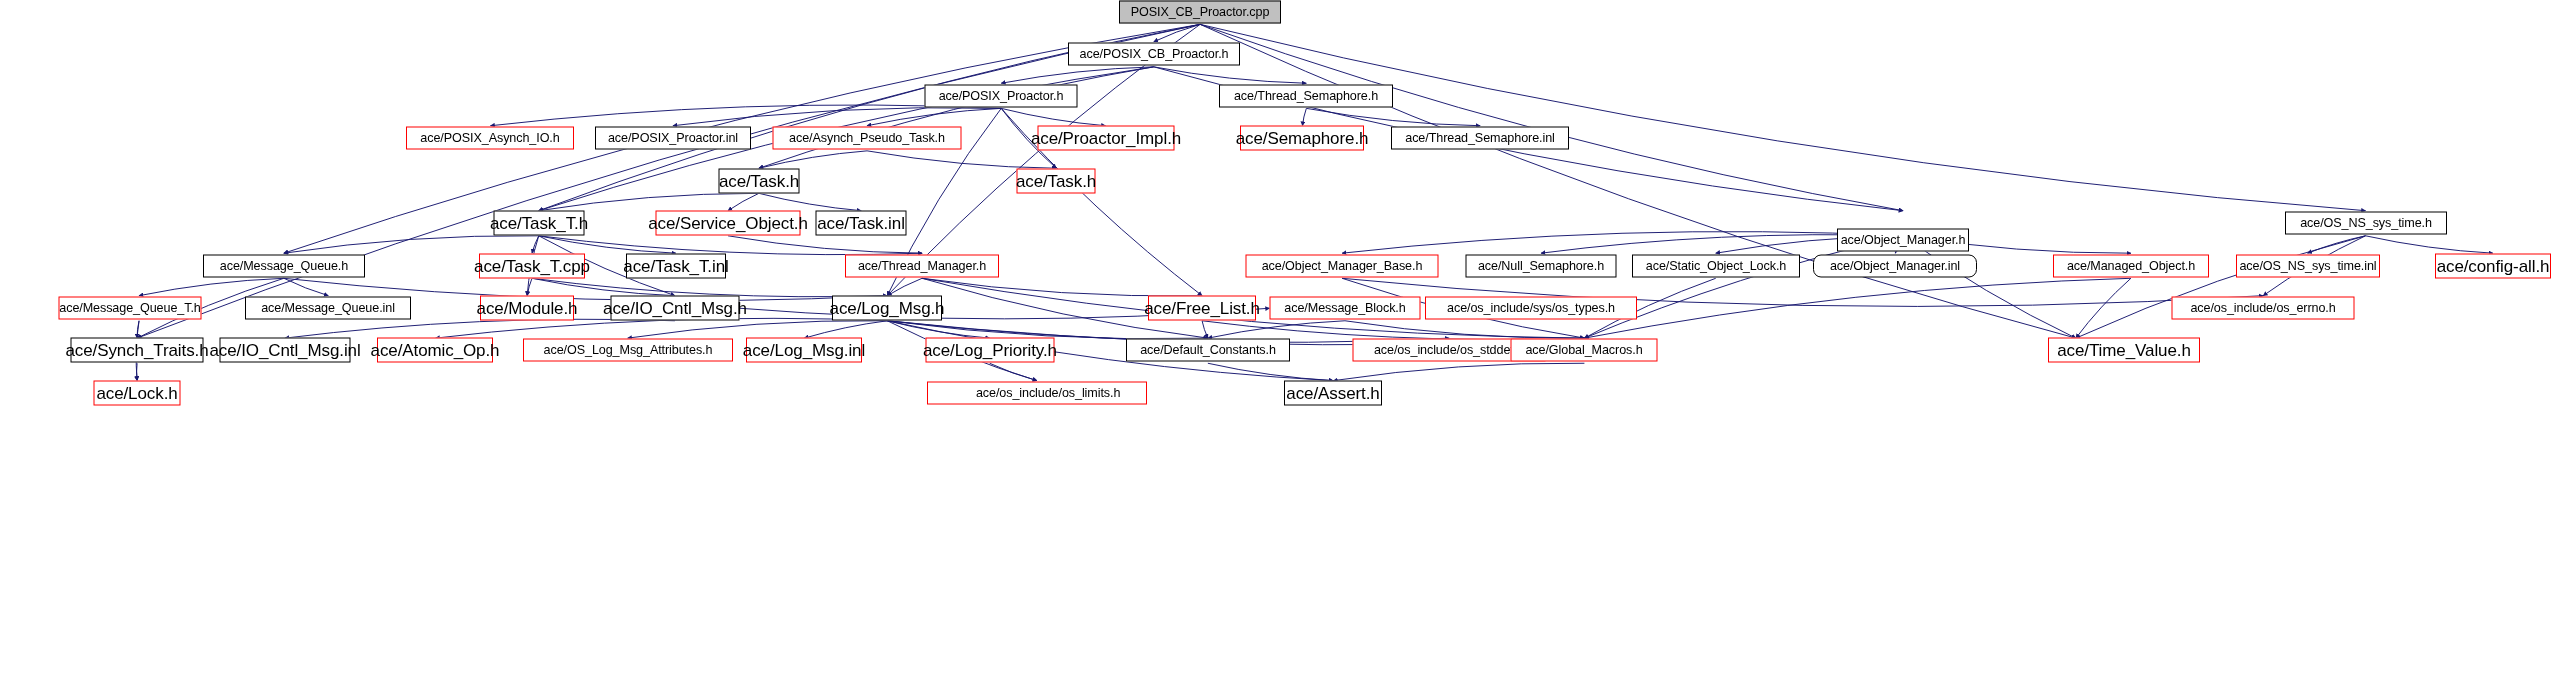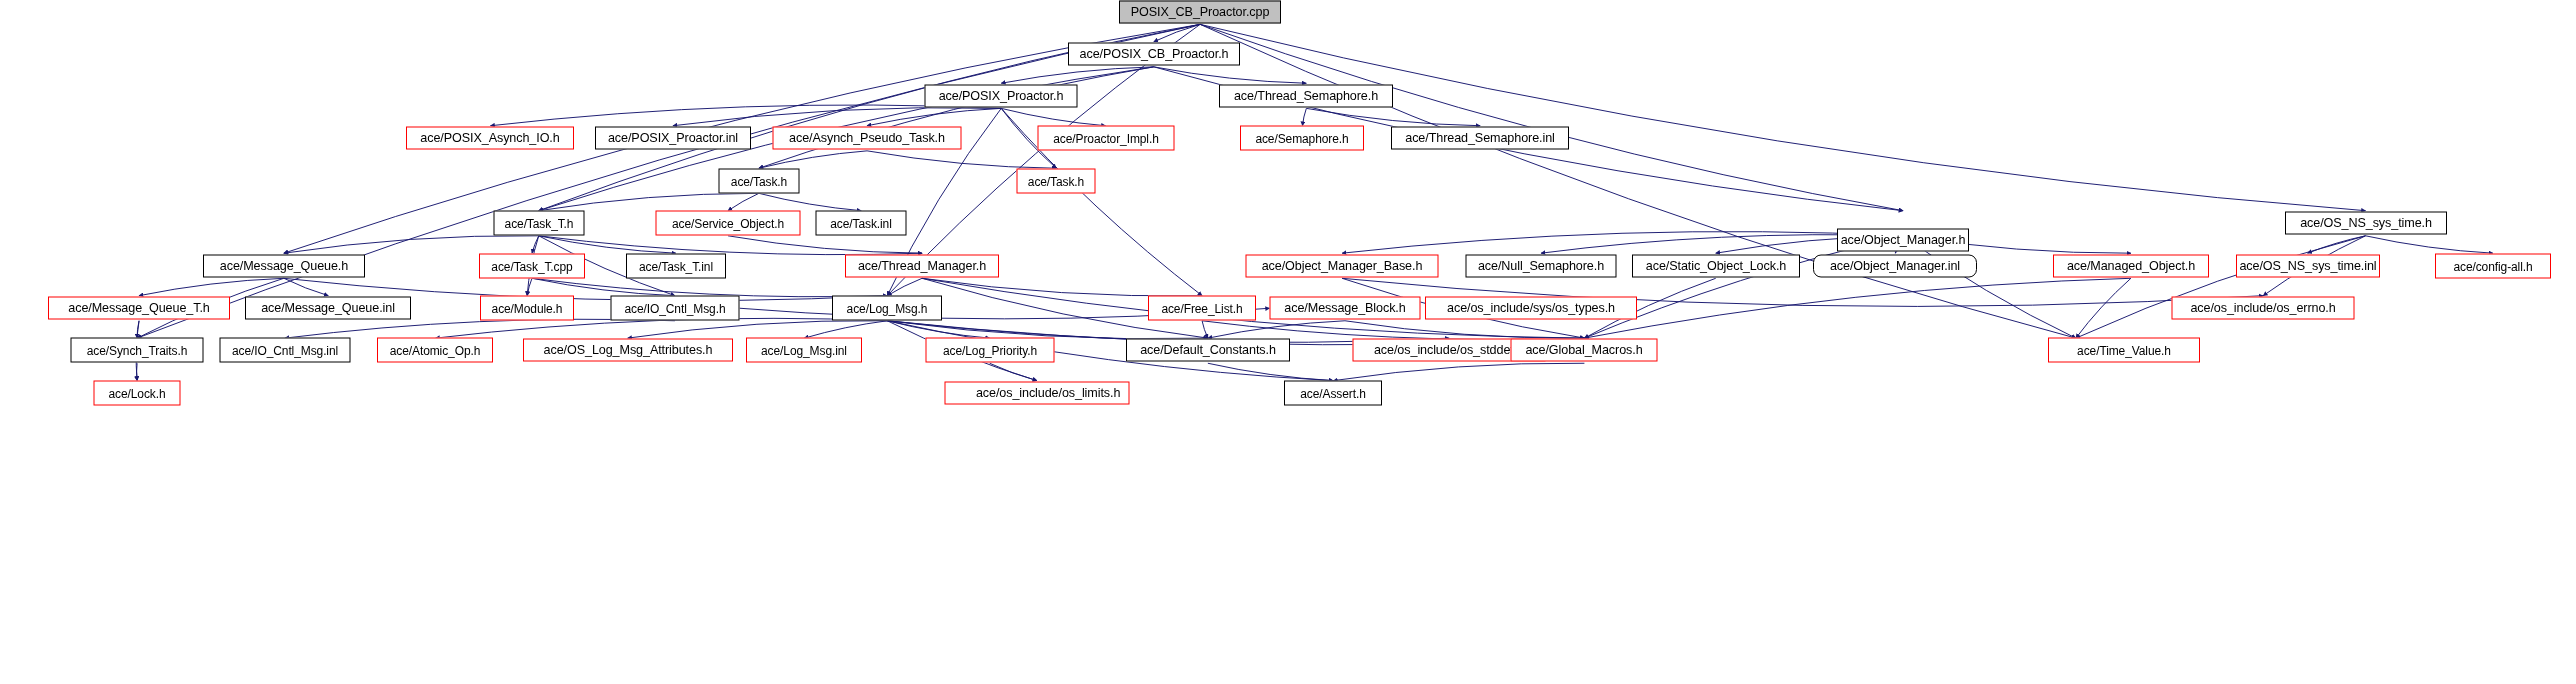--- a/index.html
+++ b/index.html
@@ -16,21 +16,21 @@
   .node{
     position:absolute;
     box-sizing:border-box;
     display:flex;
     align-items:center;
     justify-content:center;
     white-space:nowrap;
     background:#ffffff;
     border:1px solid #000000;
     color:#000000;
-    font-size:12px;
+    font-size:17px;
     line-height:1;
     letter-spacing:-0.1px;
     height:25px;
     padding:0 5.8px;
     transform:translate(-50%,-50%);
     z-index:5;
   }
   .node.red{border-color:#ff0000;}
   .node.root{background:#c0c0c0;border-color:#000000;}
   .node.small{font-size:12.6px;height:23px;}
@@ -149,36 +149,36 @@
     <div class="node red" style="left: 532px; top: 266px; width: 106px;">ace/Task_T.cpp</div>
     <div class="node" style="left: 676px; top: 266px; width: 100px;">ace/Task_T.inl</div>
     <div class="node red small" style="left: 922px; top: 266px; width: 154px;">ace/Thread_Manager.h</div>
     <div class="node red small" style="left: 1342px; top: 266px; width: 193px;">ace/Object_Manager_Base.h</div>
     <div class="node small" style="left: 1541px; top: 266px; width: 151px;">ace/Null_Semaphore.h</div>
     <div class="node small" style="left: 1716px; top: 266px; width: 168px;">ace/Static_Object_Lock.h</div>
     <div class="node small" style="left: 1895px; top: 266px; width: 164px; border-radius: 8px;">ace/Object_Manager.inl</div>
     <div class="node red small" style="left: 2131px; top: 266px; width: 156px;">ace/Managed_Object.h</div>
     <div class="node red small" style="left: 2308px; top: 266px; width: 144px;">ace/OS_NS_sys_time.inl</div>
     <div class="node red" style="left: 2493px; top: 266px; width: 116px;">ace/config-all.h</div>
-    <div class="node red small" style="left: 139px; top: 308px; width: 182px;">ace/Message_Queue_T.h</div>
+    <div class="node red small" style="left: 130px; top: 308px; width: 143px;">ace/Message_Queue_T.h</div>
     <div class="node small" style="left: 328px; top: 308px; width: 166px;">ace/Message_Queue.inl</div>
     <div class="node red" style="left: 527px; top: 308px; width: 94px;">ace/Module.h</div>
     <div class="node" style="left: 675px; top: 308px; width: 129px;">ace/IO_Cntl_Msg.h</div>
     <div class="node" style="left: 887px; top: 308px; width: 110px;">ace/Log_Msg.h</div>
     <div class="node red" style="left: 1202px; top: 308px; width: 108px;">ace/Free_List.h</div>
     <div class="node red small" style="left: 1345px; top: 308px; width: 151px;">ace/Message_Block.h</div>
     <div class="node red small" style="left: 1531px; top: 308px; width: 212px;">ace/os_include/sys/os_types.h</div>
     <div class="node red small" style="left: 2263px; top: 308px; width: 183px;">ace/os_include/os_errno.h</div>
     <div class="node" style="left: 137px; top: 350px; width: 133px;">ace/Synch_Traits.h</div>
     <div class="node" style="left: 285px; top: 350px; width: 131px;">ace/IO_Cntl_Msg.inl</div>
     <div class="node red" style="left: 435px; top: 350px; width: 116px;">ace/Atomic_Op.h</div>
     <div class="node red small" style="left: 628px; top: 350px; width: 210px;">ace/OS_Log_Msg_Attributes.h</div>
     <div class="node red" style="left: 804px; top: 350px; width: 116px;">ace/Log_Msg.inl</div>
     <div class="node red" style="left: 990px; top: 350px; width: 129px;">ace/Log_Priority.h</div>
     <div class="node small" style="left: 1208px; top: 350px; width: 164px;">ace/Default_Constants.h</div>
     <div class="node red small" style="left: 1449px; top: 350px; width: 193px;">ace/os_include/os_stddef.h</div>
     <div class="node red small" style="left: 1584px; top: 350px; width: 147px;">ace/Global_Macros.h</div>
     <div class="node red" style="left: 2076px; top: 350px; width: 152px; margin-left: 48px;">ace/Time_Value.h</div>
     <div class="node red" style="left: 137px; top: 393px; width: 87px;">ace/Lock.h</div>
-    <div class="node red small" style="left: 1037px; top: 393px; width: 185px; padding-left: 28px;">ace/os_include/os_limits.h</div>
+    <div class="node red small" style="left: 1037px; top: 393px; width: 220px; padding-left: 28px;">ace/os_include/os_limits.h</div>
     <div class="node" style="left: 1333px; top: 393px; width: 98px;">ace/Assert.h</div>
   </div>
 
 
 </body></html>

